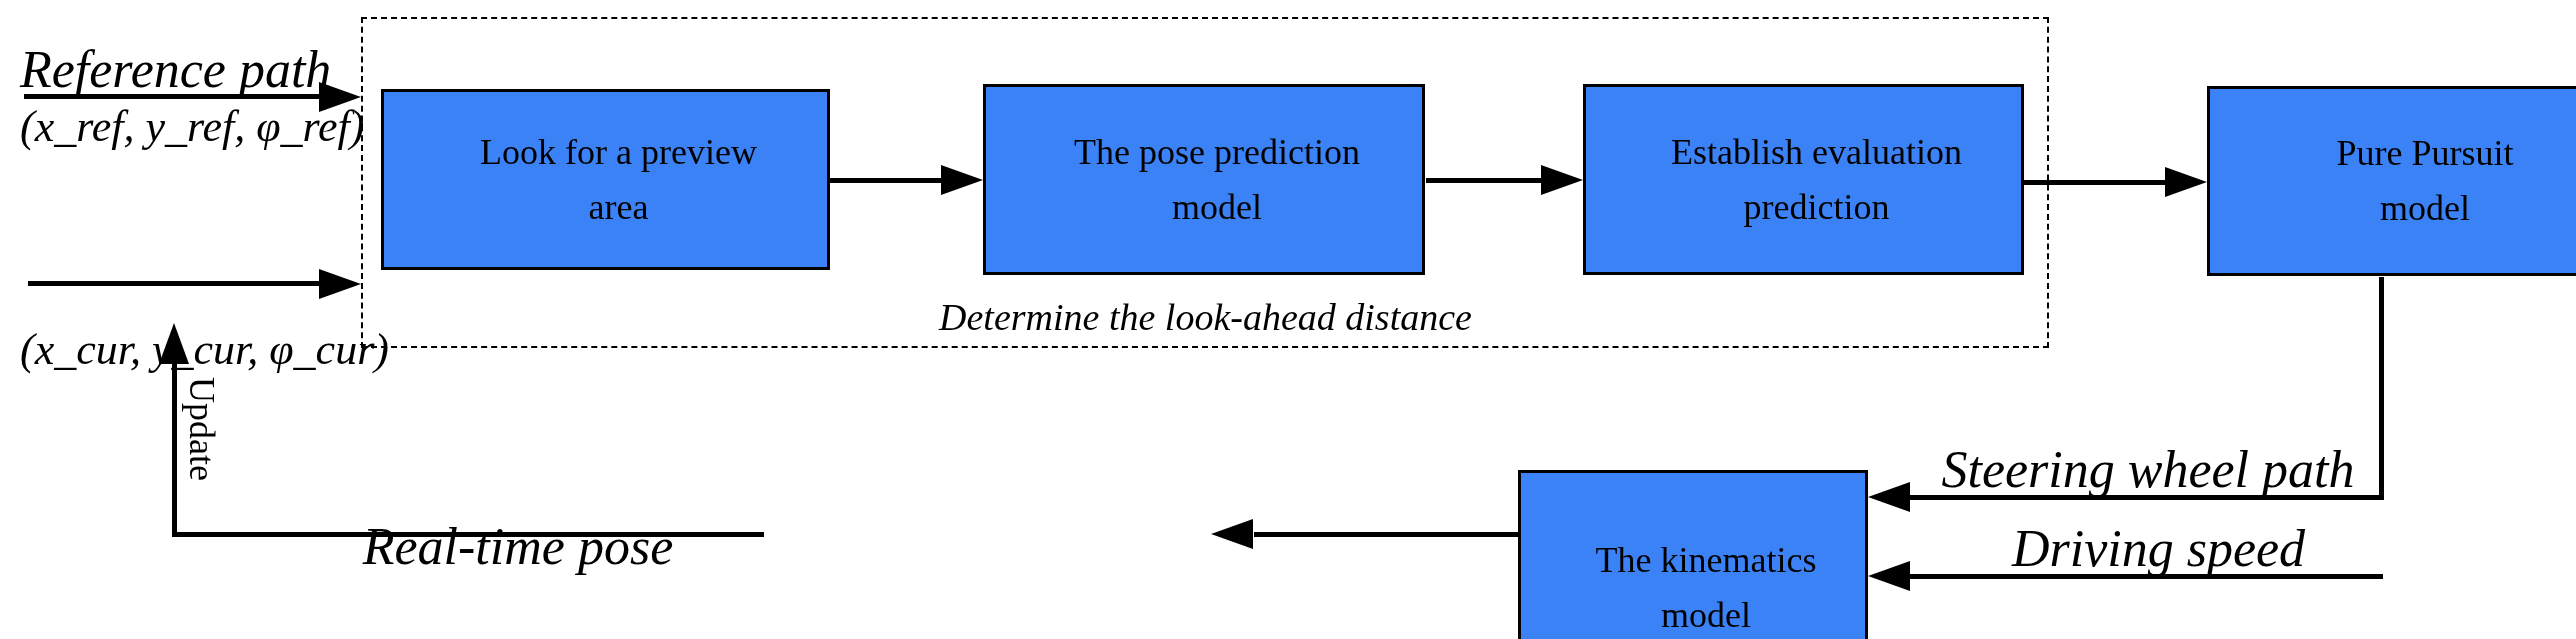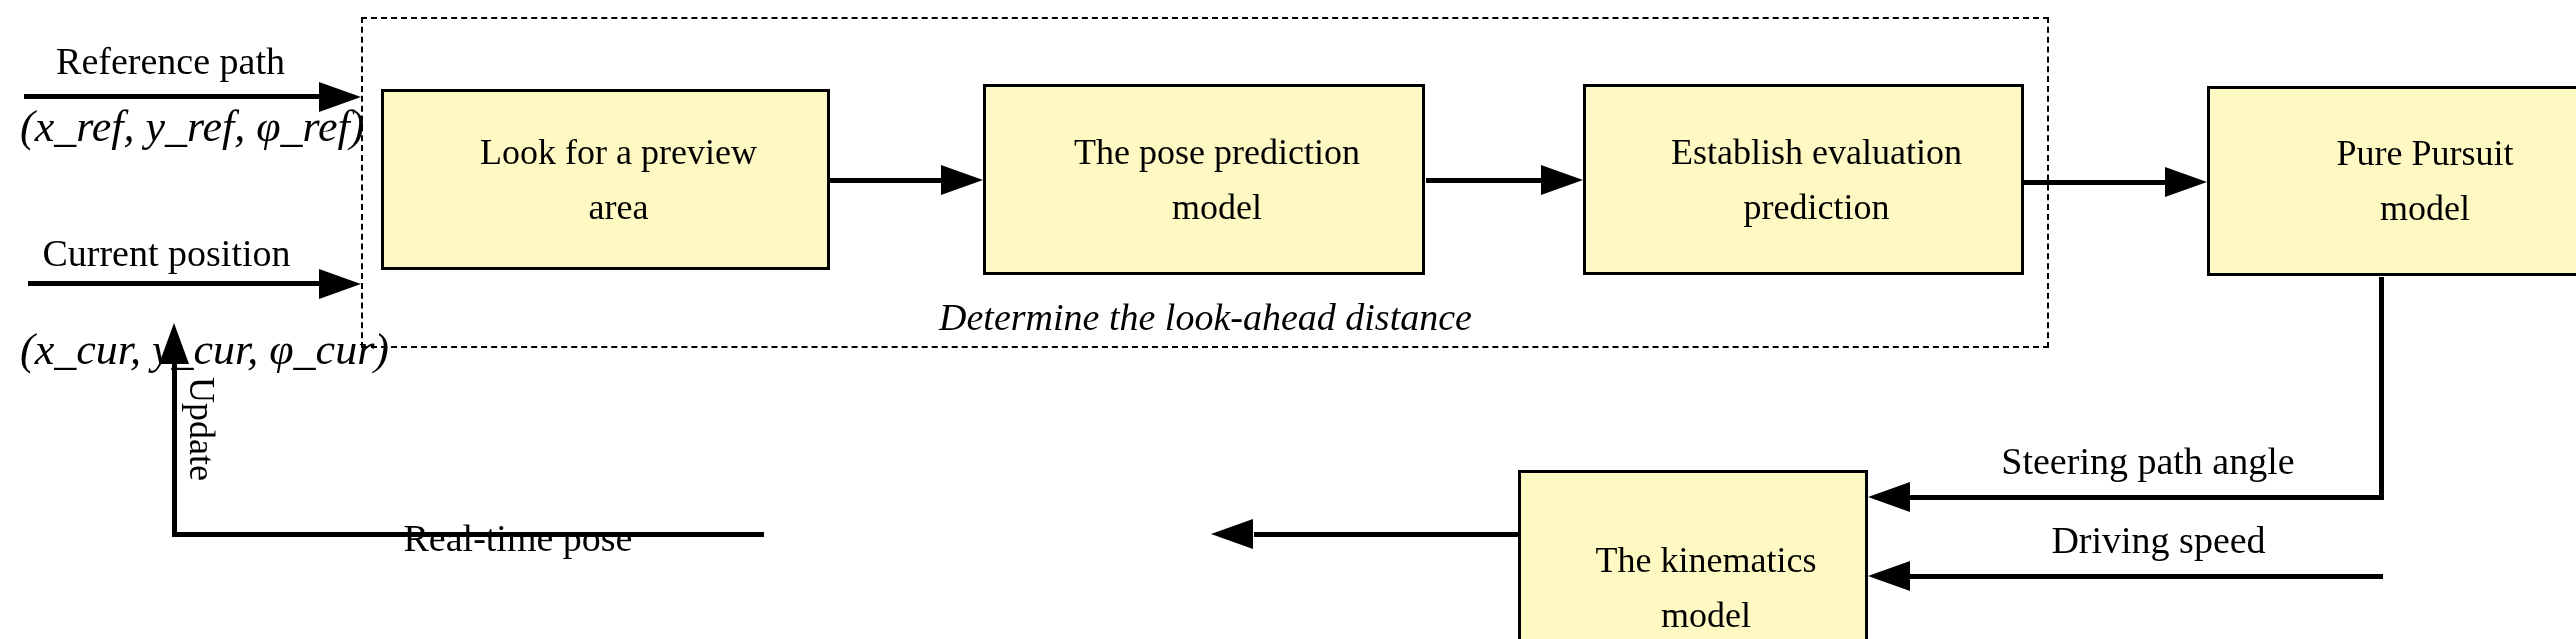--- a/index.html
+++ b/index.html
@@ -13,37 +13,38 @@
     overflow: hidden;
   }
   .dashed-box {
     position: absolute;
     border: 2.4px dashed #000000;
     background: transparent;
   }
   .box {
     position: absolute;
     border: 3.2px solid #000000;
-    background: #fef9c3;
+    background: #3b82f6;
     display: flex;
     flex-direction: column;
     align-items: center;
     justify-content: center;
     text-align: center;
     font-size: 36px;
     line-height: 1.52;
     box-sizing: border-box;
     padding-left: 26px;
   }
   .lbl {
     position: absolute;
-    font-size: 38px;
+    font-size: 52px;
     text-align: center;
     white-space: nowrap;
     line-height: 1.1;
+    font-style: italic;
   }
   .formula {
     position: absolute;
     font-size: 44px;
     font-style: italic;
     text-align: center;
     white-space: nowrap;
     line-height: 1.1;
   }
   .caption {
@@ -71,21 +72,20 @@
 <div class="canvas">
 
   <div class="dashed-box" style="left:361px; top:17.4px; width:1684px; height:327px;"></div>
   <div class="caption" style="left:361px; top:295px; width:1689px;font-style:italic;">Determine the look-ahead distance</div>
 
   <div class="lbl" style="left:20px; top:41px; width:301px;">Reference path</div>
   <div class="hline" style="left:24px; top:94px; width:297px; height:4.8px;"></div>
   <div class="tri tri-right" style="left:319px; top:82px;"></div>
   <div class="formula" style="left:20px; top:103px; width:317px;">(x_ref, y_ref, φ_ref)</div>
 
-  <div class="lbl" style="left:16px; top:233px; width:301px;">Current position</div>
   <div class="hline" style="left:28px; top:281px; width:293px; height:4.8px;"></div>
   <div class="tri tri-right" style="left:319px; top:269px;"></div>
   <div class="formula" style="left:20px; top:278px; width:317px;margin-top:48px;">(x_cur, y_cur, φ_cur)</div>
 
   <div class="box" style="left:381px; top:89px; width:449px; height:181px;">
     <span>Look for a preview</span>
     <span>area</span>
   </div>
   <div class="box" style="left:983px; top:84px; width:442px; height:191px;">
     <span>The pose prediction</span>
@@ -105,21 +105,21 @@
   <div class="hline" style="left:2024px; top:180px; width:143px; height:4.8px;"></div>
   <div class="tri tri-right" style="left:2165px; top:167px;"></div>
 
   <div class="box" style="left:2207px; top:86px; width:410px; height:190px;">
     <span>Pure Pursuit</span>
     <span>model</span>
   </div>
 
   <div class="vline" style="left:2379px; top:277px; width:4.8px; height:223px;"></div>
 
-  <div class="lbl" style="left:1922px; top:441px; width:452px;">Steering path angle</div>
+  <div class="lbl" style="left:1922px; top:441px; width:452px;">Steering wheel path</div>
   <div class="hline" style="left:1910px; top:495px; width:473px; height:4.8px;"></div>
   <div class="tri tri-left" style="left:1868px; top:482px;"></div>
 
   <div class="lbl" style="left:1964px; top:520px; width:389px;">Driving speed</div>
   <div class="hline" style="left:1910px; top:574px; width:473px; height:4.8px;"></div>
   <div class="tri tri-left" style="left:1868px; top:561px;"></div>
 
   <div class="box" style="left:1518px; top:470px; width:350px; height:235px;">
     <span>The kinematics</span>
     <span>model</span>

